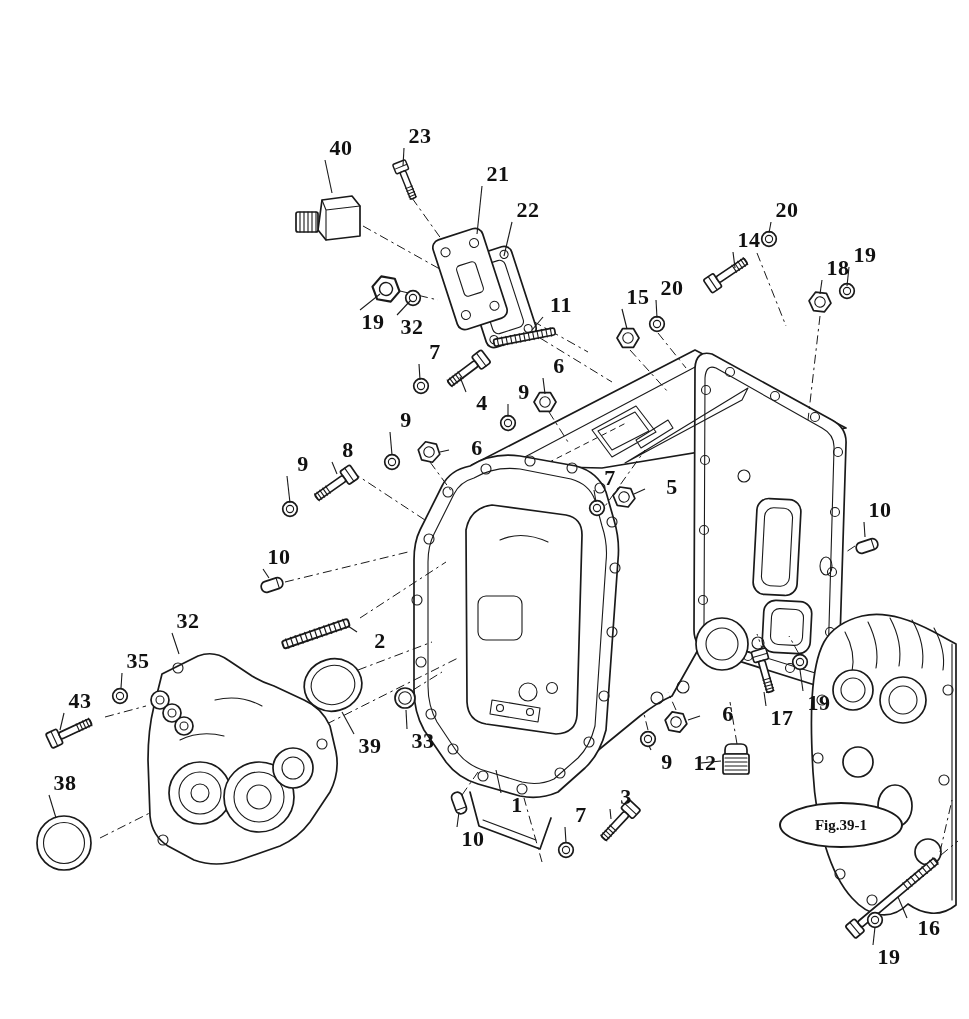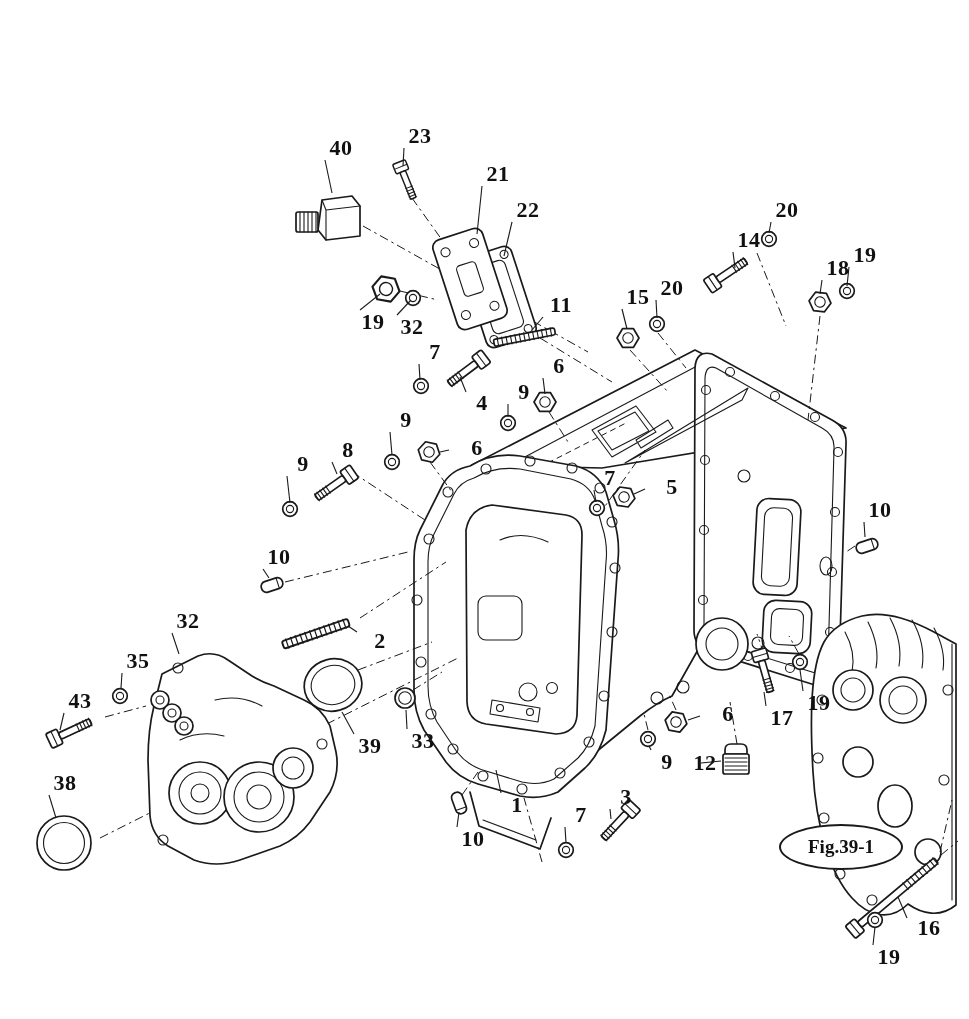--- a/index.html
+++ b/index.html
@@ -11,23 +11,23 @@
   .f   {fill:#ffffff;}
   .ln2 {fill:none;stroke:#1a1a1a;stroke-width:1.1;stroke-linecap:round;stroke-linejoin:round;}
   .dd  {fill:none;stroke:#1a1a1a;stroke-width:1;stroke-dasharray:9 4 2.5 4;}
   .ds  {fill:none;stroke:#1a1a1a;stroke-width:1;stroke-dasharray:6 4;}
   .ld  {stroke:#1a1a1a;stroke-width:1.1;}
   
   .callout-layer{position:absolute;left:0;top:0;width:100%;height:100%;pointer-events:none;margin-left:16px;}
   .callout{position:absolute;transform:translate(-50%,-50%);font-weight:bold;font-size:22px;
            color:#111;white-space:nowrap;letter-spacing:0.5px;}
   
-  .fig-badge{position:absolute;left:779px;top:824px;width:120px;height:42px;border:2px solid #1a1a1a;
+  .fig-badge{position:absolute;left:779px;top:802px;width:120px;height:42px;border:2px solid #1a1a1a;
              border-radius:50%;display:flex;align-items:center;justify-content:center;
-             font-weight:bold;font-size:19px;color:#111;background:#fff;}
+             font-weight:bold;font-size:15px;color:#111;background:#fff;}
 </style>
 </head>
 <body>
 
 <div class="stage">
 
 <svg width="969" height="1019" viewBox="0 0 969 1019">
   <defs>
     <g id="washer">
       <circle class="ln f" r="7.3"></circle>

